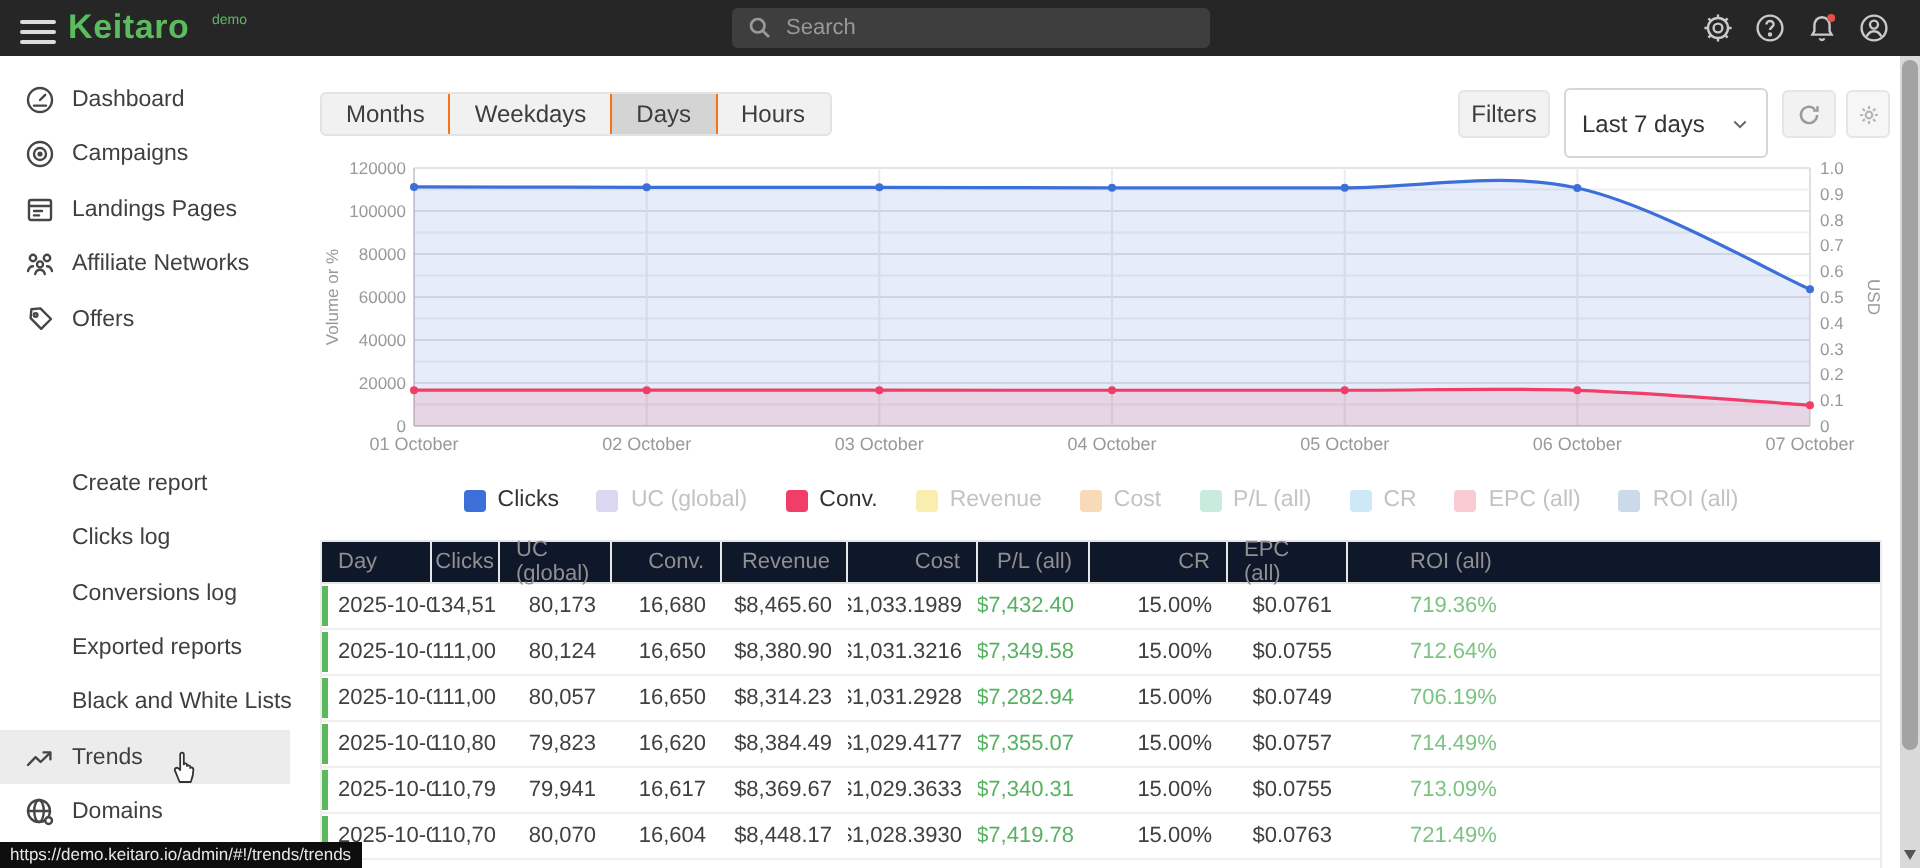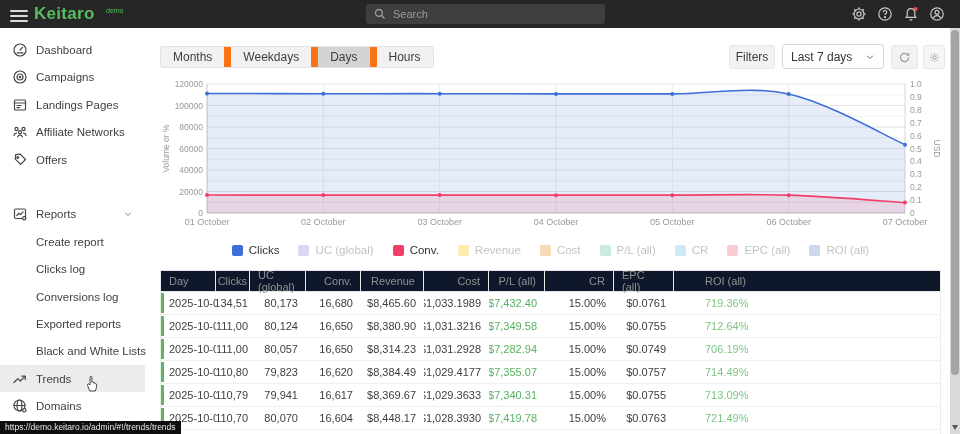--- a/index.html
+++ b/index.html
@@ -30,27 +30,27 @@
   .side-item .s-chevron { position:absolute; right:12px; width:10px; height:10px; color:#8a8a8a; }
 
   
   .statusbar { position:absolute; left:0; bottom:0; height:13px; background:#0e0e0e; color:#e8e8e8;
     font-size:8.5px; line-height:13px; padding:0 5px; z-index:50; white-space:nowrap; }
 
   
   .tabs { position:absolute; left:160px; top:46px; height:22px; display:flex; border-radius:3px; overflow:hidden;
     background:#f1f1f1; border:1px solid #e3e3e3; }
   .tab { padding:0 12px; font-size:12px; color:#3d3d3d; display:flex; align-items:center; cursor:pointer;
-    border-right:7px solid #f97316; }
+    border-right:1px solid #f97316; }
   .tab:last-child { border-right:none; }
   .tab.active { background:#d4d4d4; }
   .btn { position:absolute; height:24px; background:#f2f2f2; border:1px solid #e6e6e6; border-radius:3px;
     font-size:12px; color:#3d3d3d; display:flex; align-items:center; justify-content:center; cursor:pointer; }
   .btn-filters { left:729px; top:45px; width:46px; }
-  .rangeselect { position:absolute; left:782px; top:44px; width:102px; height:25px; background:#fff;
+  .rangeselect { position:absolute; left:782px; top:44px; width:102px; height:35px; background:#fff;
     border:1px solid #d6d6d6; border-radius:3px; font-size:12px; color:#333; display:flex; align-items:center;
     padding:0 8px; cursor:pointer; justify-content:space-between; }
   .btn-refresh { left:891px; top:45px; width:27px; }
   .btn-gearsm { left:923px; top:45px; width:22px; background:#f6f6f6; }
 
   
   .chart-wrap { position:absolute; left:160px; top:76px; width:782px; height:156px; }
   .chart-wrap svg text { font-family:"Liberation Sans", sans-serif; }
 
   
@@ -170,31 +170,20 @@
           <line x1="5" y1="10.7" x2="7.5" y2="10.7"></line>
         </svg></span>
       <span class="s-label">Landings Pages</span>
     </div>
     <div class="side-item" style="top: 118.1px;">
       <span class="s-icon"><svg width="16" height="16" viewBox="0 0 16 16" fill="none" stroke="currentColor" stroke-width="1.2" stroke-linecap="round" stroke-linejoin="round">
           <path d="M8.2 2.2l5.3 5.3-4.9 4.9-5.3-5.3 .4-4.5z"></path>
           <circle cx="5.8" cy="5.5" r="0.9"></circle>
         </svg></span>
       <span class="s-label">Offers</span>
-    </div>
-    <div class="side-item" style="top: 172.9px;">
-      <span class="s-icon"><svg width="16" height="16" viewBox="0 0 16 16" fill="none" stroke="currentColor" stroke-width="1.2" stroke-linecap="round" stroke-linejoin="round">
-          <rect x="2.5" y="3" width="11" height="9.5" rx="1.2"></rect>
-          <path d="M4.8 9.5l2-2.2 1.6 1.4 2.6-2.8"></path>
-          <circle cx="12.2" cy="12.2" r="1.6" fill="#fff"></circle>
-        </svg></span>
-      <span class="s-label">Reports</span>
-      <span class="s-chevron"><svg width="10" height="10" viewBox="0 0 16 16" fill="none" stroke="currentColor" stroke-width="1.6">
-          <path d="M3.5 6l4.5 4.5L12.5 6"></path>
-        </svg></span>
     </div>
     <div class="side-item" style="top: 200.3px;">
       <span class="s-label">Create report</span>
     </div>
     <div class="side-item" style="top: 227.7px;">
       <span class="s-label">Clicks log</span>
     </div>
     <div class="side-item" style="top: 255.1px;">
       <span class="s-label">Conversions log</span>
     </div>

